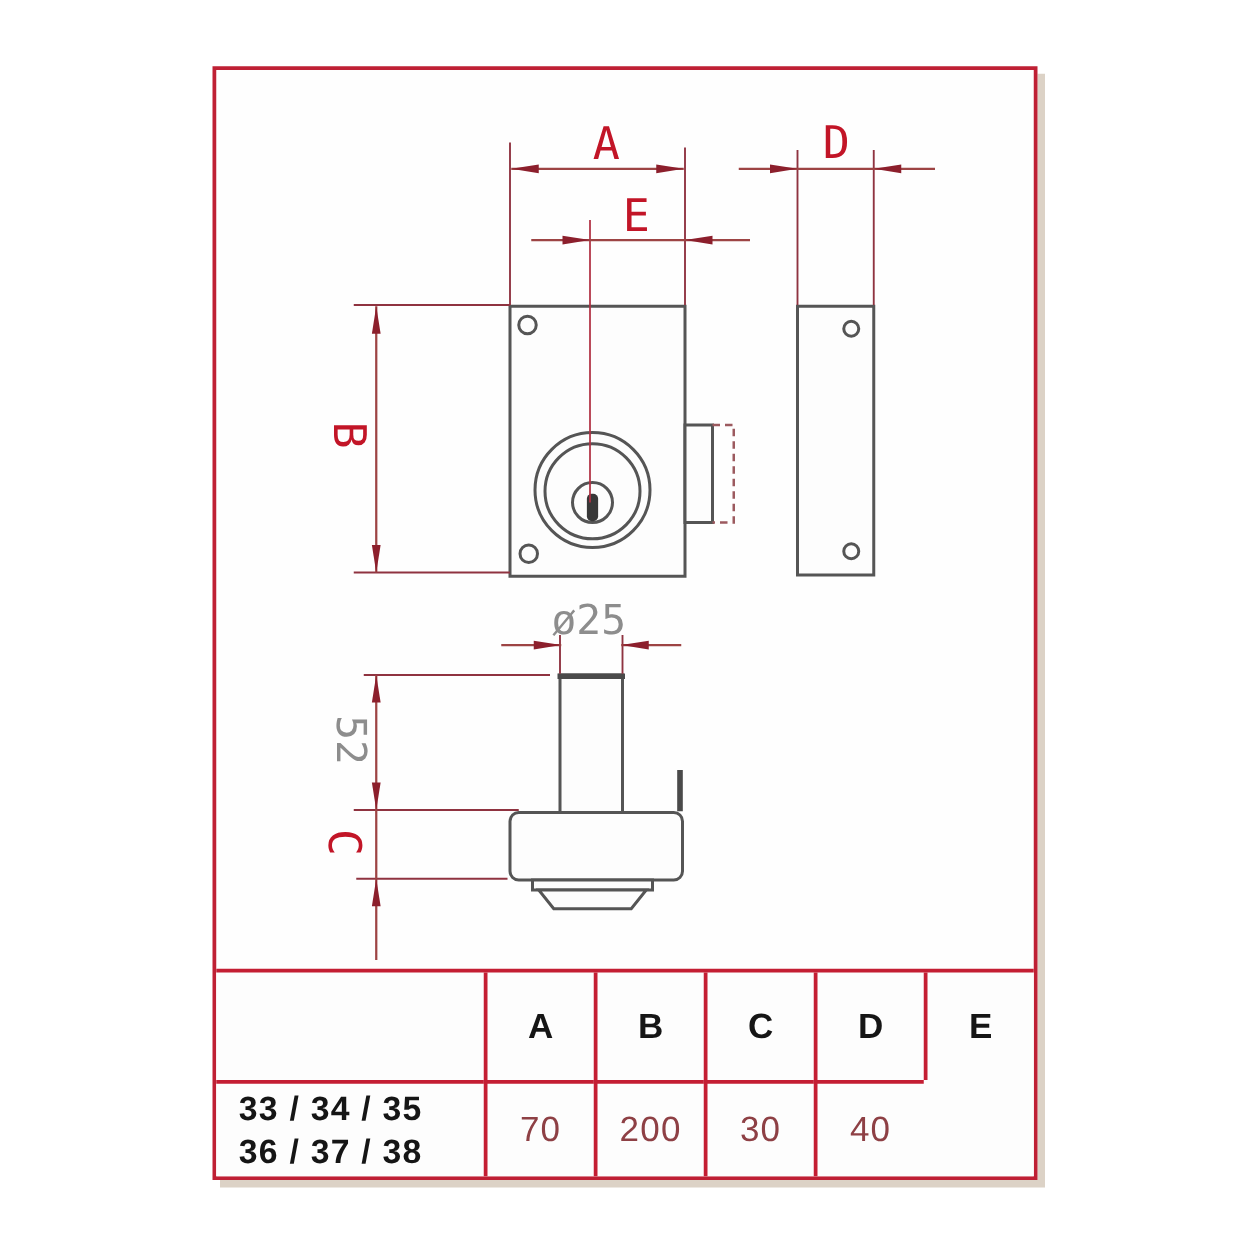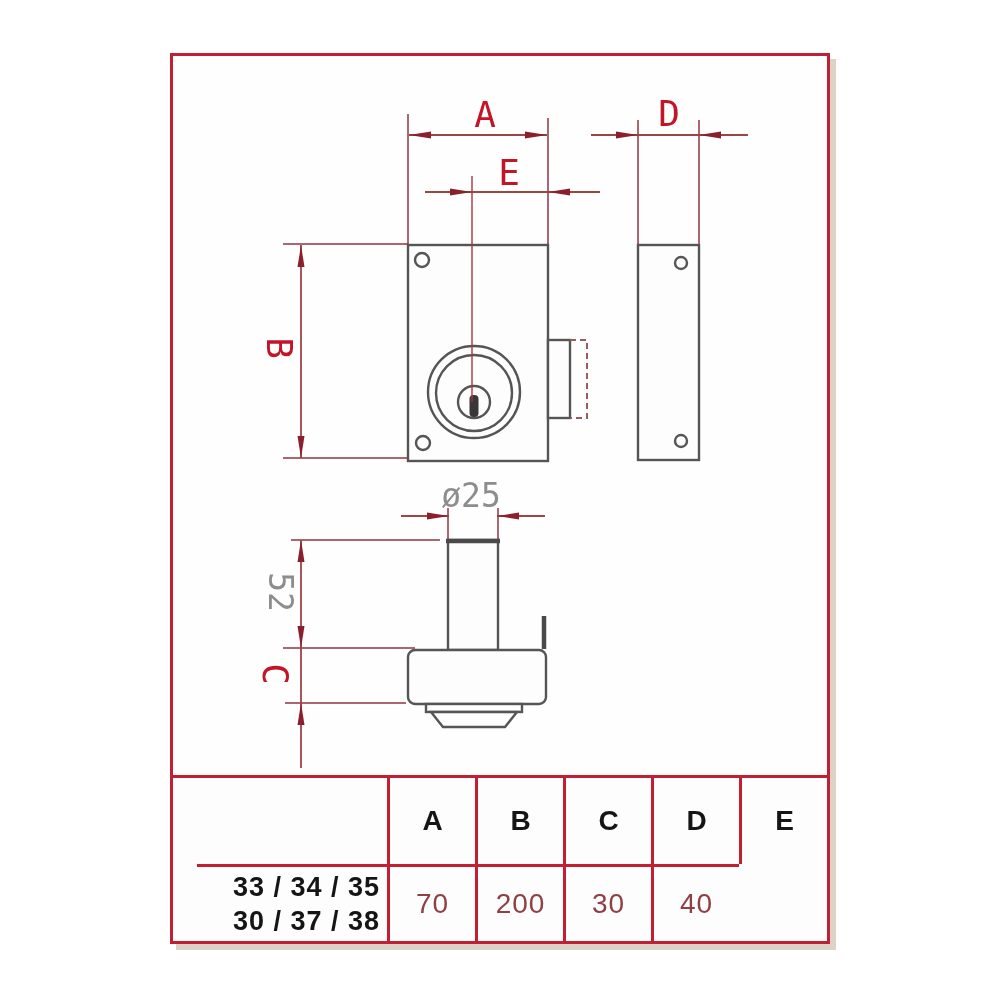--- a/index.html
+++ b/index.html
@@ -19,22 +19,22 @@
   .lblgray{fill:#8d8d8d;font-family:"DejaVu Sans Mono",monospace;font-size:33px;text-anchor:middle;}
   .dark{fill:#383838;stroke:none;}
   .spec-table{position:absolute;left:0;right:0;bottom:0;height:163px;border-top:3px solid #c41e33;
               display:grid;grid-template-columns:214px 1fr 1fr 1fr 1fr 1fr;grid-template-rows:86px 1fr;
               background:#fdfdfd;}
   .cell{display:flex;align-items:center;justify-content:center;}
   .bl{border-left:3px solid #c41e33;}
   .bt{border-top:3px solid #c41e33;}
   .hdr{font-weight:bold;font-size:28px;color:#151515;}
   .val{font-size:28px;color:#8e4045;font-weight:500;letter-spacing:1px;text-align:right;}
-  .model{justify-content:center;align-items:flex-start;flex-direction:column;padding-left:36px;
-         font-weight:bold;font-size:27px;color:#151515;line-height:1.27;letter-spacing:1px;margin-left:24px;}
+  .model{justify-content:center;align-items:flex-start;flex-direction:column;padding-left:18px;
+         font-weight:bold;font-size:27px;color:#151515;line-height:1.27;letter-spacing:1px;}
 </style>
 </head>
 <body>
 
 <div class="sheet">
   <div class="frame">
 
     <svg class="draw" width="654" height="722" viewBox="0 0 654 722">
 
       <g>
@@ -125,21 +125,21 @@
     <div class="spec-table">
       <div class="cell"></div>
       <div class="cell bl hdr">A</div>
       <div class="cell bl hdr">B</div>
       <div class="cell bl hdr">C</div>
       <div class="cell bl hdr">D</div>
       <div class="cell bl hdr">E</div>
 
       <div class="cell bt model">
         <span>33 / 34 / 35</span>
-        <span>30 / 37 / 38</span>
+        <span>36 / 37 / 38</span>
       </div>
       <div class="cell bl bt val">70</div>
       <div class="cell bl bt val">200</div>
       <div class="cell bl bt val">30</div>
       <div class="cell bl bt val">40</div>
     </div>
 
   </div>
 </div>
 

